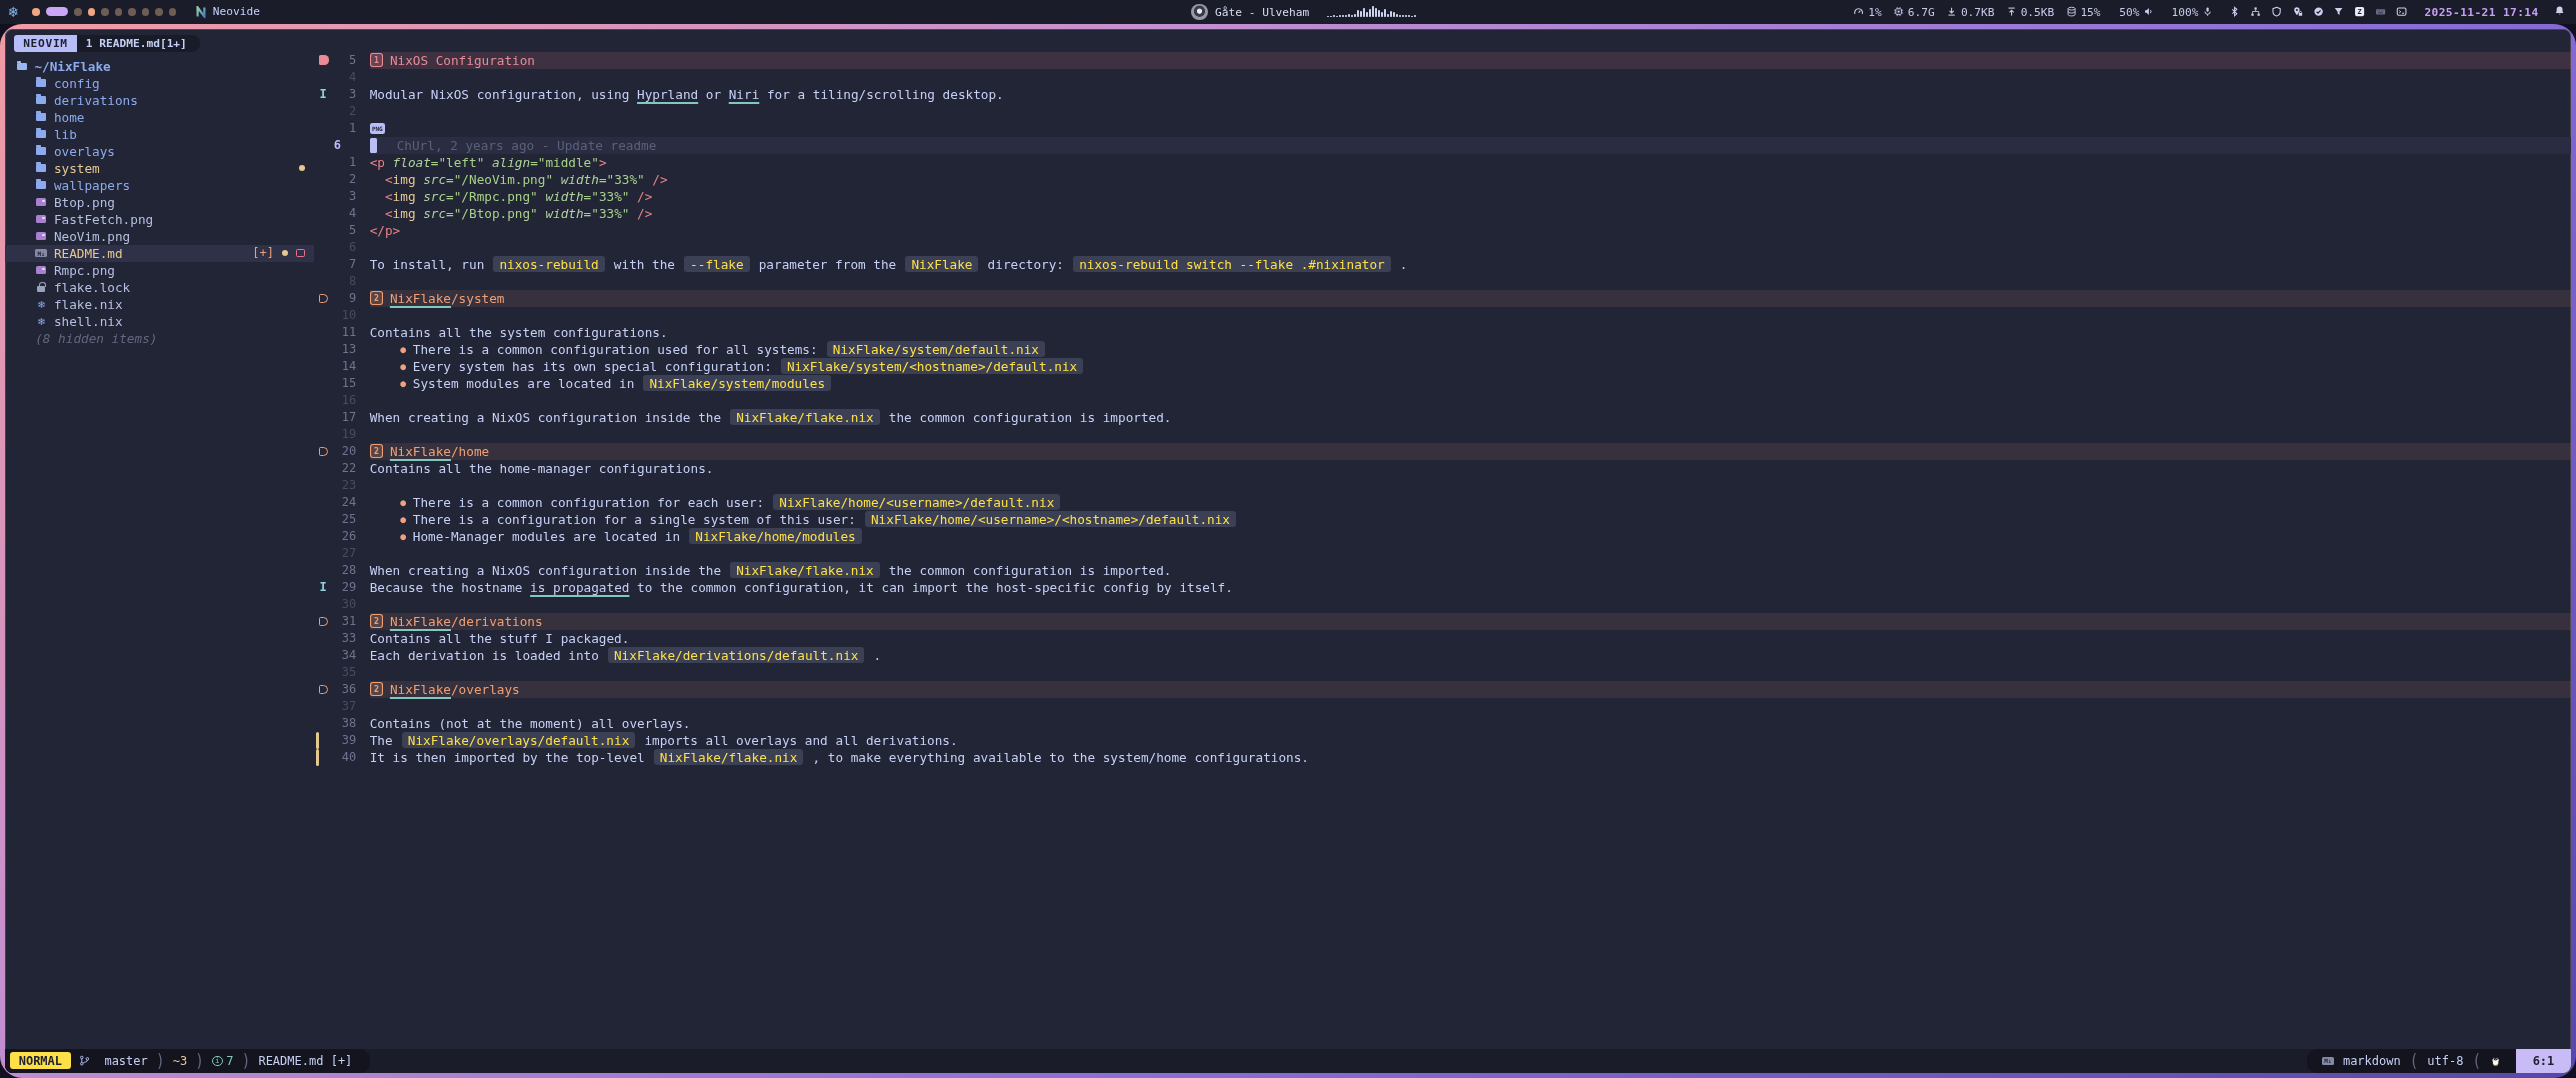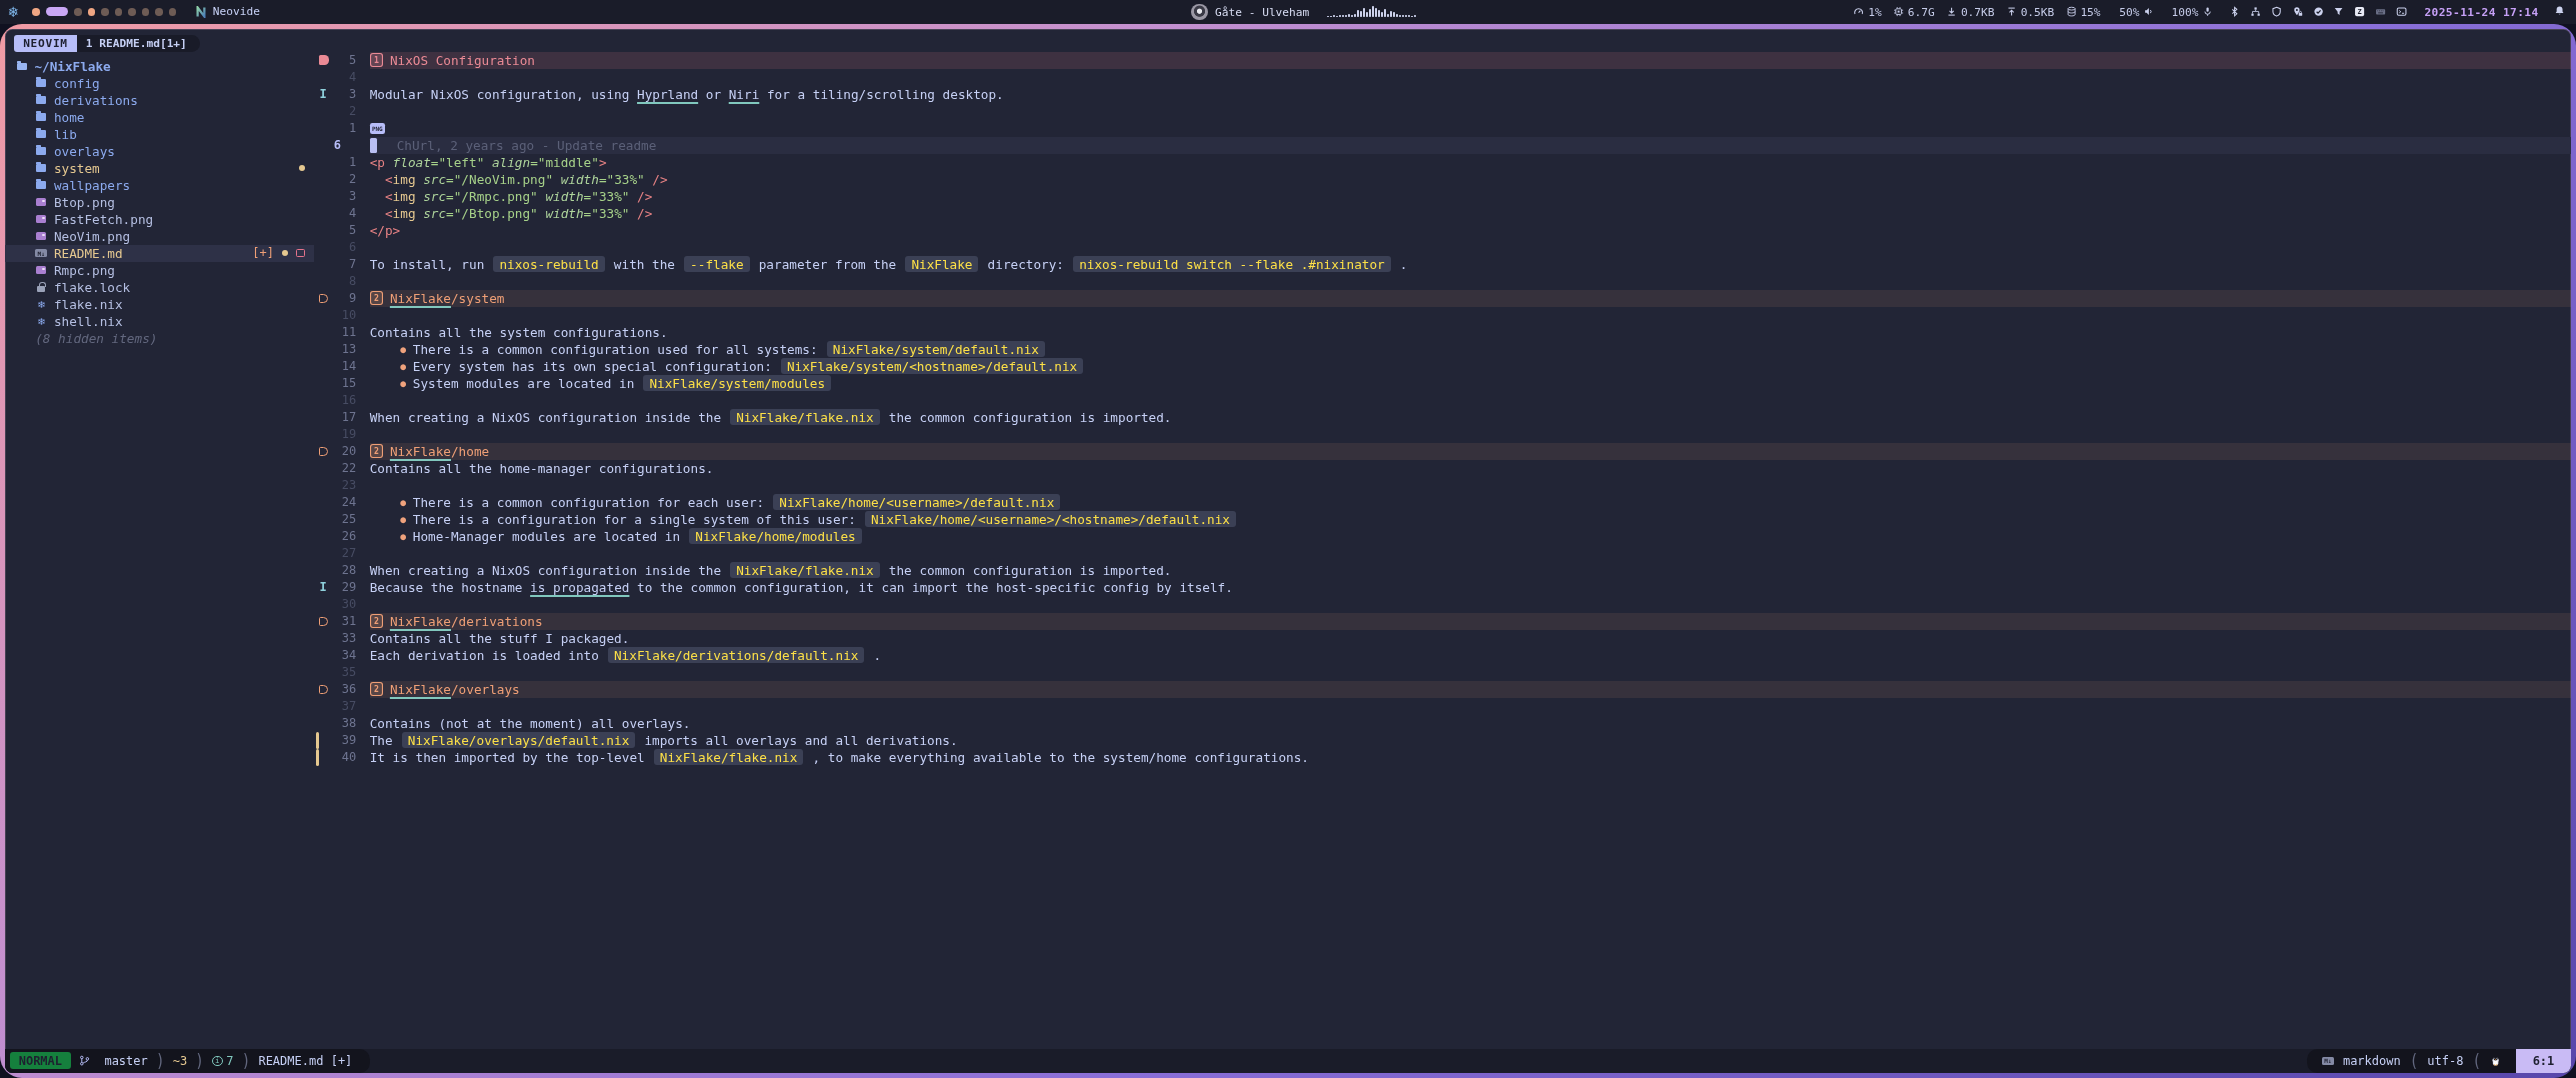--- a/index.html
+++ b/index.html
@@ -112,21 +112,21 @@
   .sg-i1, .sg-i2 { display:inline-flex; width:13.5px; height:13.5px; border-radius:3px;
     align-items:center; justify-content:center; font-size:8.2px; font-weight:bold; margin-right:6.7px; }
   .sg-i1 { color:#ea8a95; background:rgba(234,138,149,.22); box-shadow:inset 0 0 0 1.1px #ea8a95; }
   .sg-i2 { color:#ef9f76; background:rgba(239,159,118,.18); box-shadow:inset 0 0 0 1.1px #ef9f76; }
 
   
   .statusline { height:24px; flex-shrink:0; background:#1a1c29; display:flex; align-items:stretch;
     font-size:12px; color:#c6d0f5; }
   .sl-left { display:flex; align-items:center; gap:8.2px; background:#13141d;
     border-radius:0 10.5px 10.5px 0; padding:0 18px 0 4.5px; }
-  .sl-mode { background:#15803d; color:#1e2030; font-weight:bold; padding:1.5px 9px; border-radius:3px; }
+  .sl-mode { background:#fde047; color:#1e2030; font-weight:bold; padding:1.5px 9px; border-radius:3px; }
   .sl-sep { color:#62677e; font-size:14.2px; transform:scaleY(1.25); display:inline-block; }
   .sl-branch { display:flex; align-items:center; gap:14px; }
   .sl-changes { color:#e5c890; }
   .sl-diag { color:#81c8be; display:flex; align-items:center; gap:3.7px; }
   .diag-i { width:10.5px; height:10.5px; border:1.1px solid #81c8be; border-radius:50%;
     display:inline-flex; align-items:center; justify-content:center; font-size:7.5px; }
   .sl-right { margin-left:auto; display:flex; align-items:center; gap:9px; background:#13141d;
     border-radius:10.5px 0 0 10.5px; padding-left:15px; }
   .sl-pos { background:#c9bbf5; color:#1e2030; font-weight:bold; padding:0 16.5px;
     align-self:stretch; display:flex; align-items:center; margin-left:6px; }
@@ -306,21 +306,21 @@
             <path d="M3.5 6.8h1M6 6.8h1M8.5 6.8h1M11 6.8h1M4.5 9.8h7" stroke="#1a1c29" stroke-width="1.1"></path>
           </svg>
         </span>
         <span>
           <svg width="11.2" height="11.2" viewBox="0 0 16 16">
             <rect x="1.8" y="2.8" width="12.4" height="10.4" rx="2" fill="none" stroke="#ccd2ee" stroke-width="1.5"></rect>
             <path d="M4.6 6.4l2.2 1.8-2.2 1.8M8.6 10.4h3" fill="none" stroke="#ccd2ee" stroke-width="1.4"></path>
           </svg>
         </span>
       </span>
-    <span class="clock">2025-11-24 17:14</span>
+    <span class="clock">2025-11-21 17:14</span>
     <span class="bell" id="bell-icon"><svg width="11.2" height="11.2" viewBox="0 0 16 16">
           <path d="M8 2c2.7 0 4.2 1.9 4.2 4.2v3l1.4 2.2H2.4L3.8 9.2v-3C3.8 3.9 5.3 2 8 2z" fill="#ccd2ee"></path>
           <path d="M6.6 12.6a1.5 1.5 0 0 0 2.8 0" fill="#ccd2ee"></path>
         </svg></span>
   </div>
 </div>
 
 <div class="window">
   <div class="win-inner">
     <div class="main-row">

